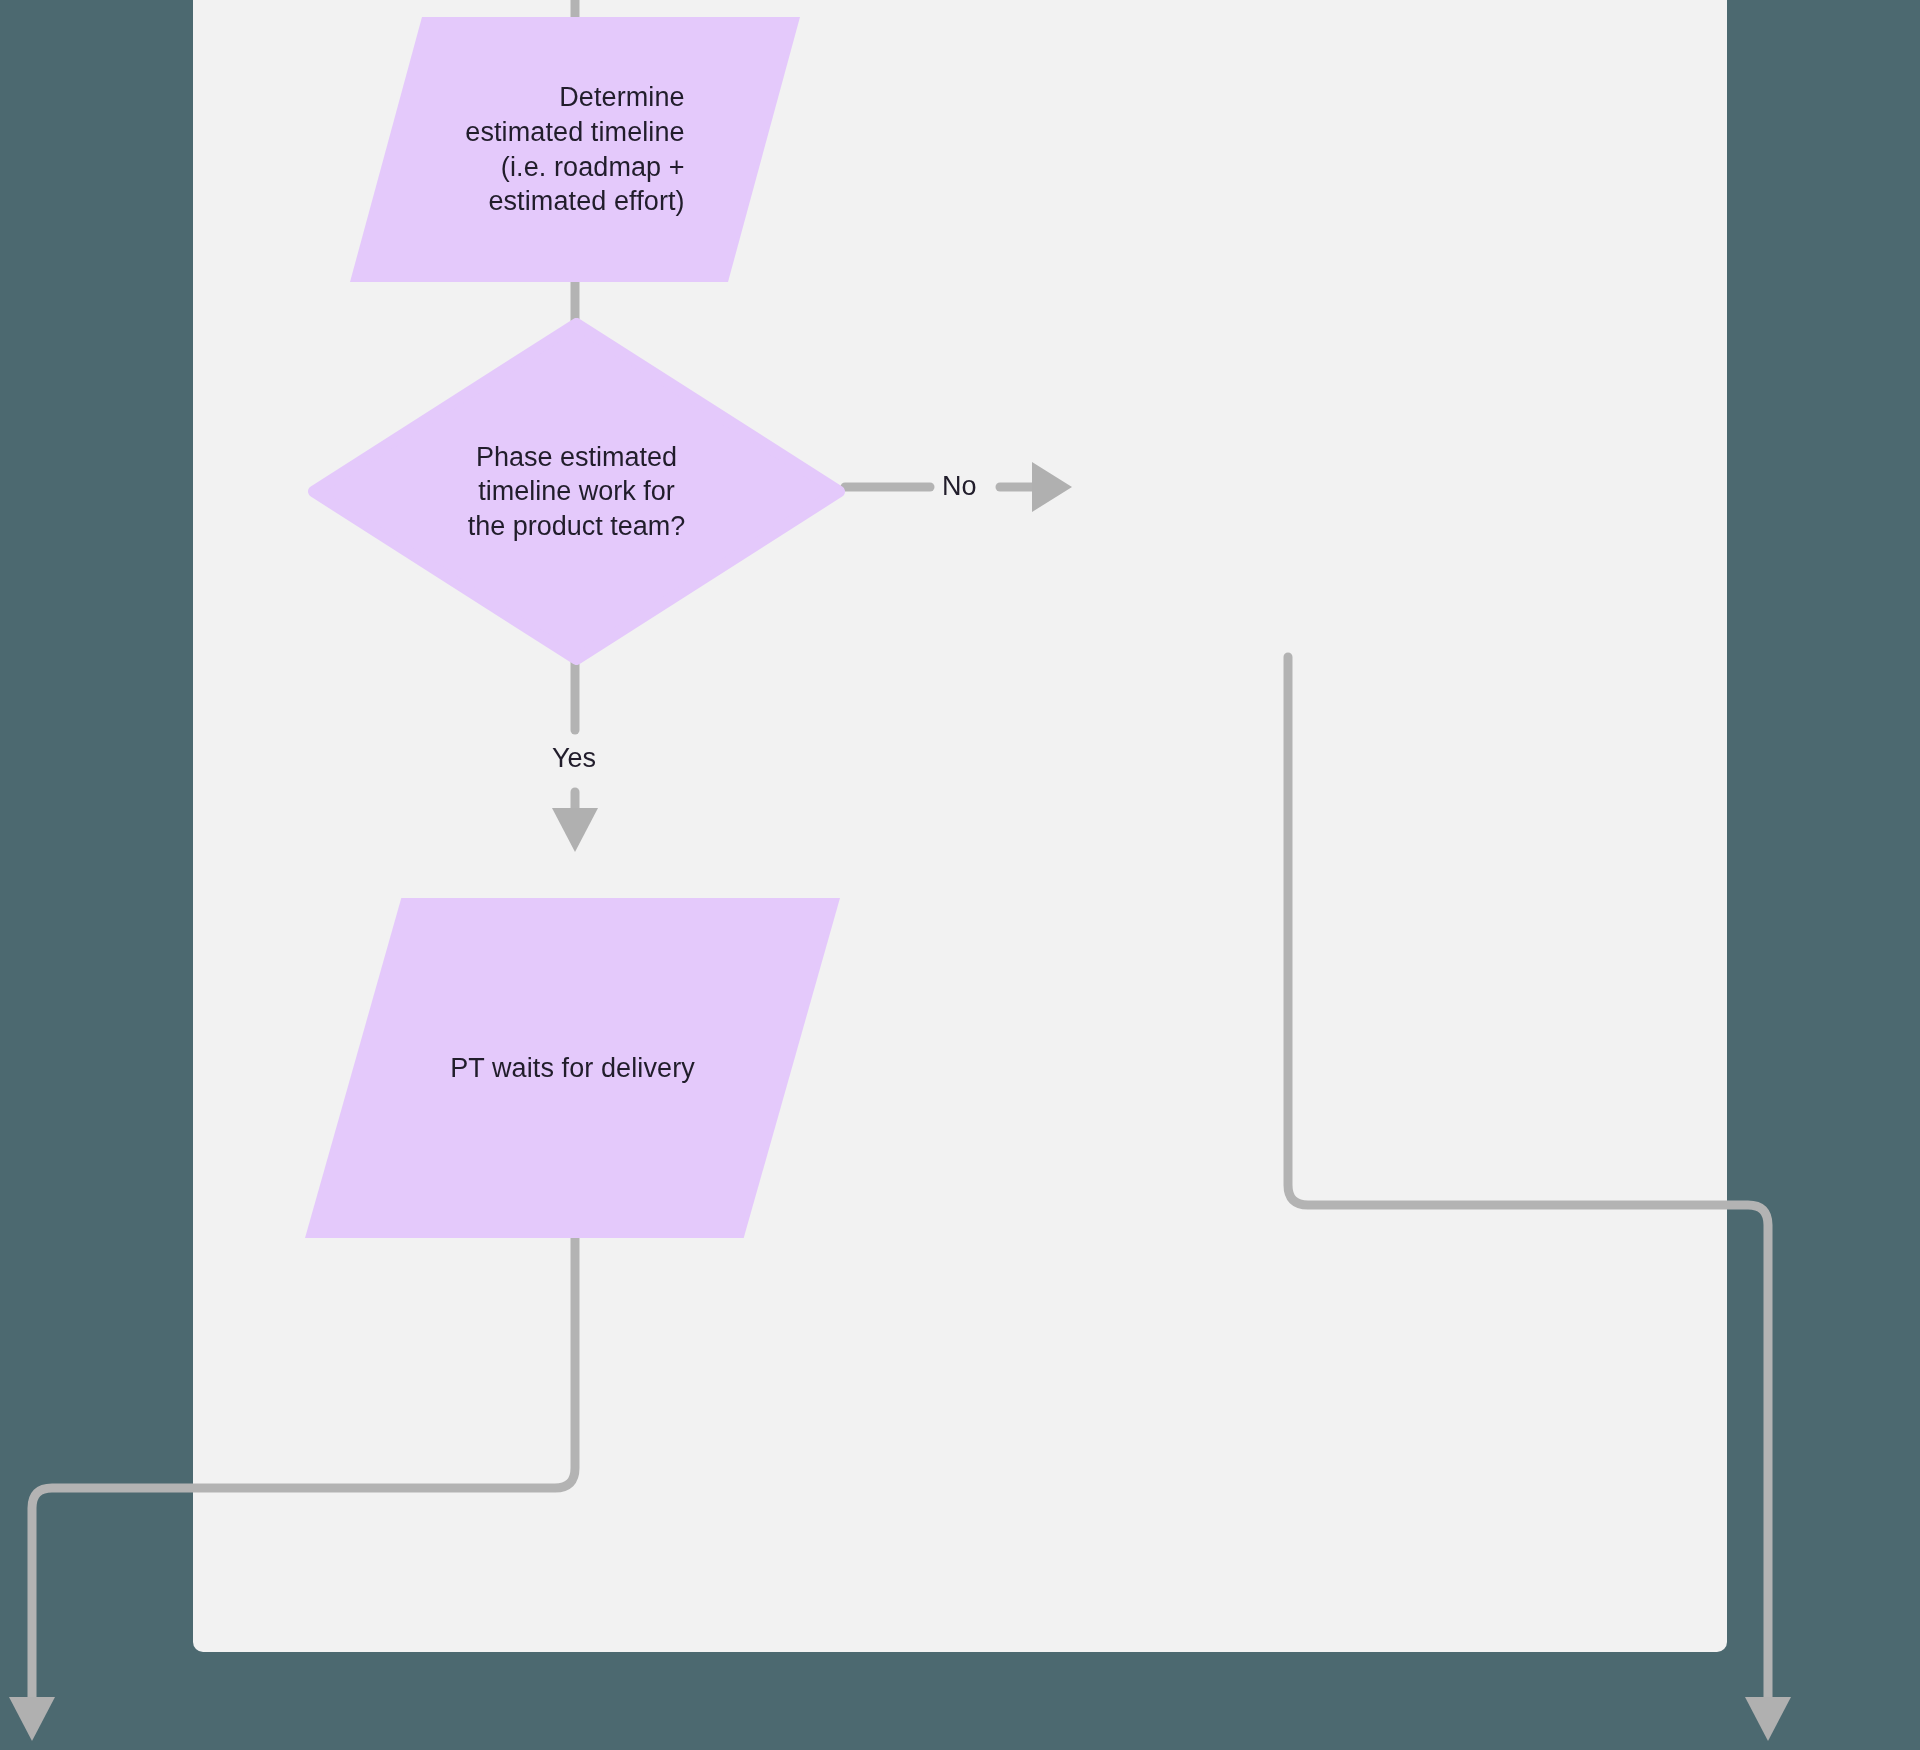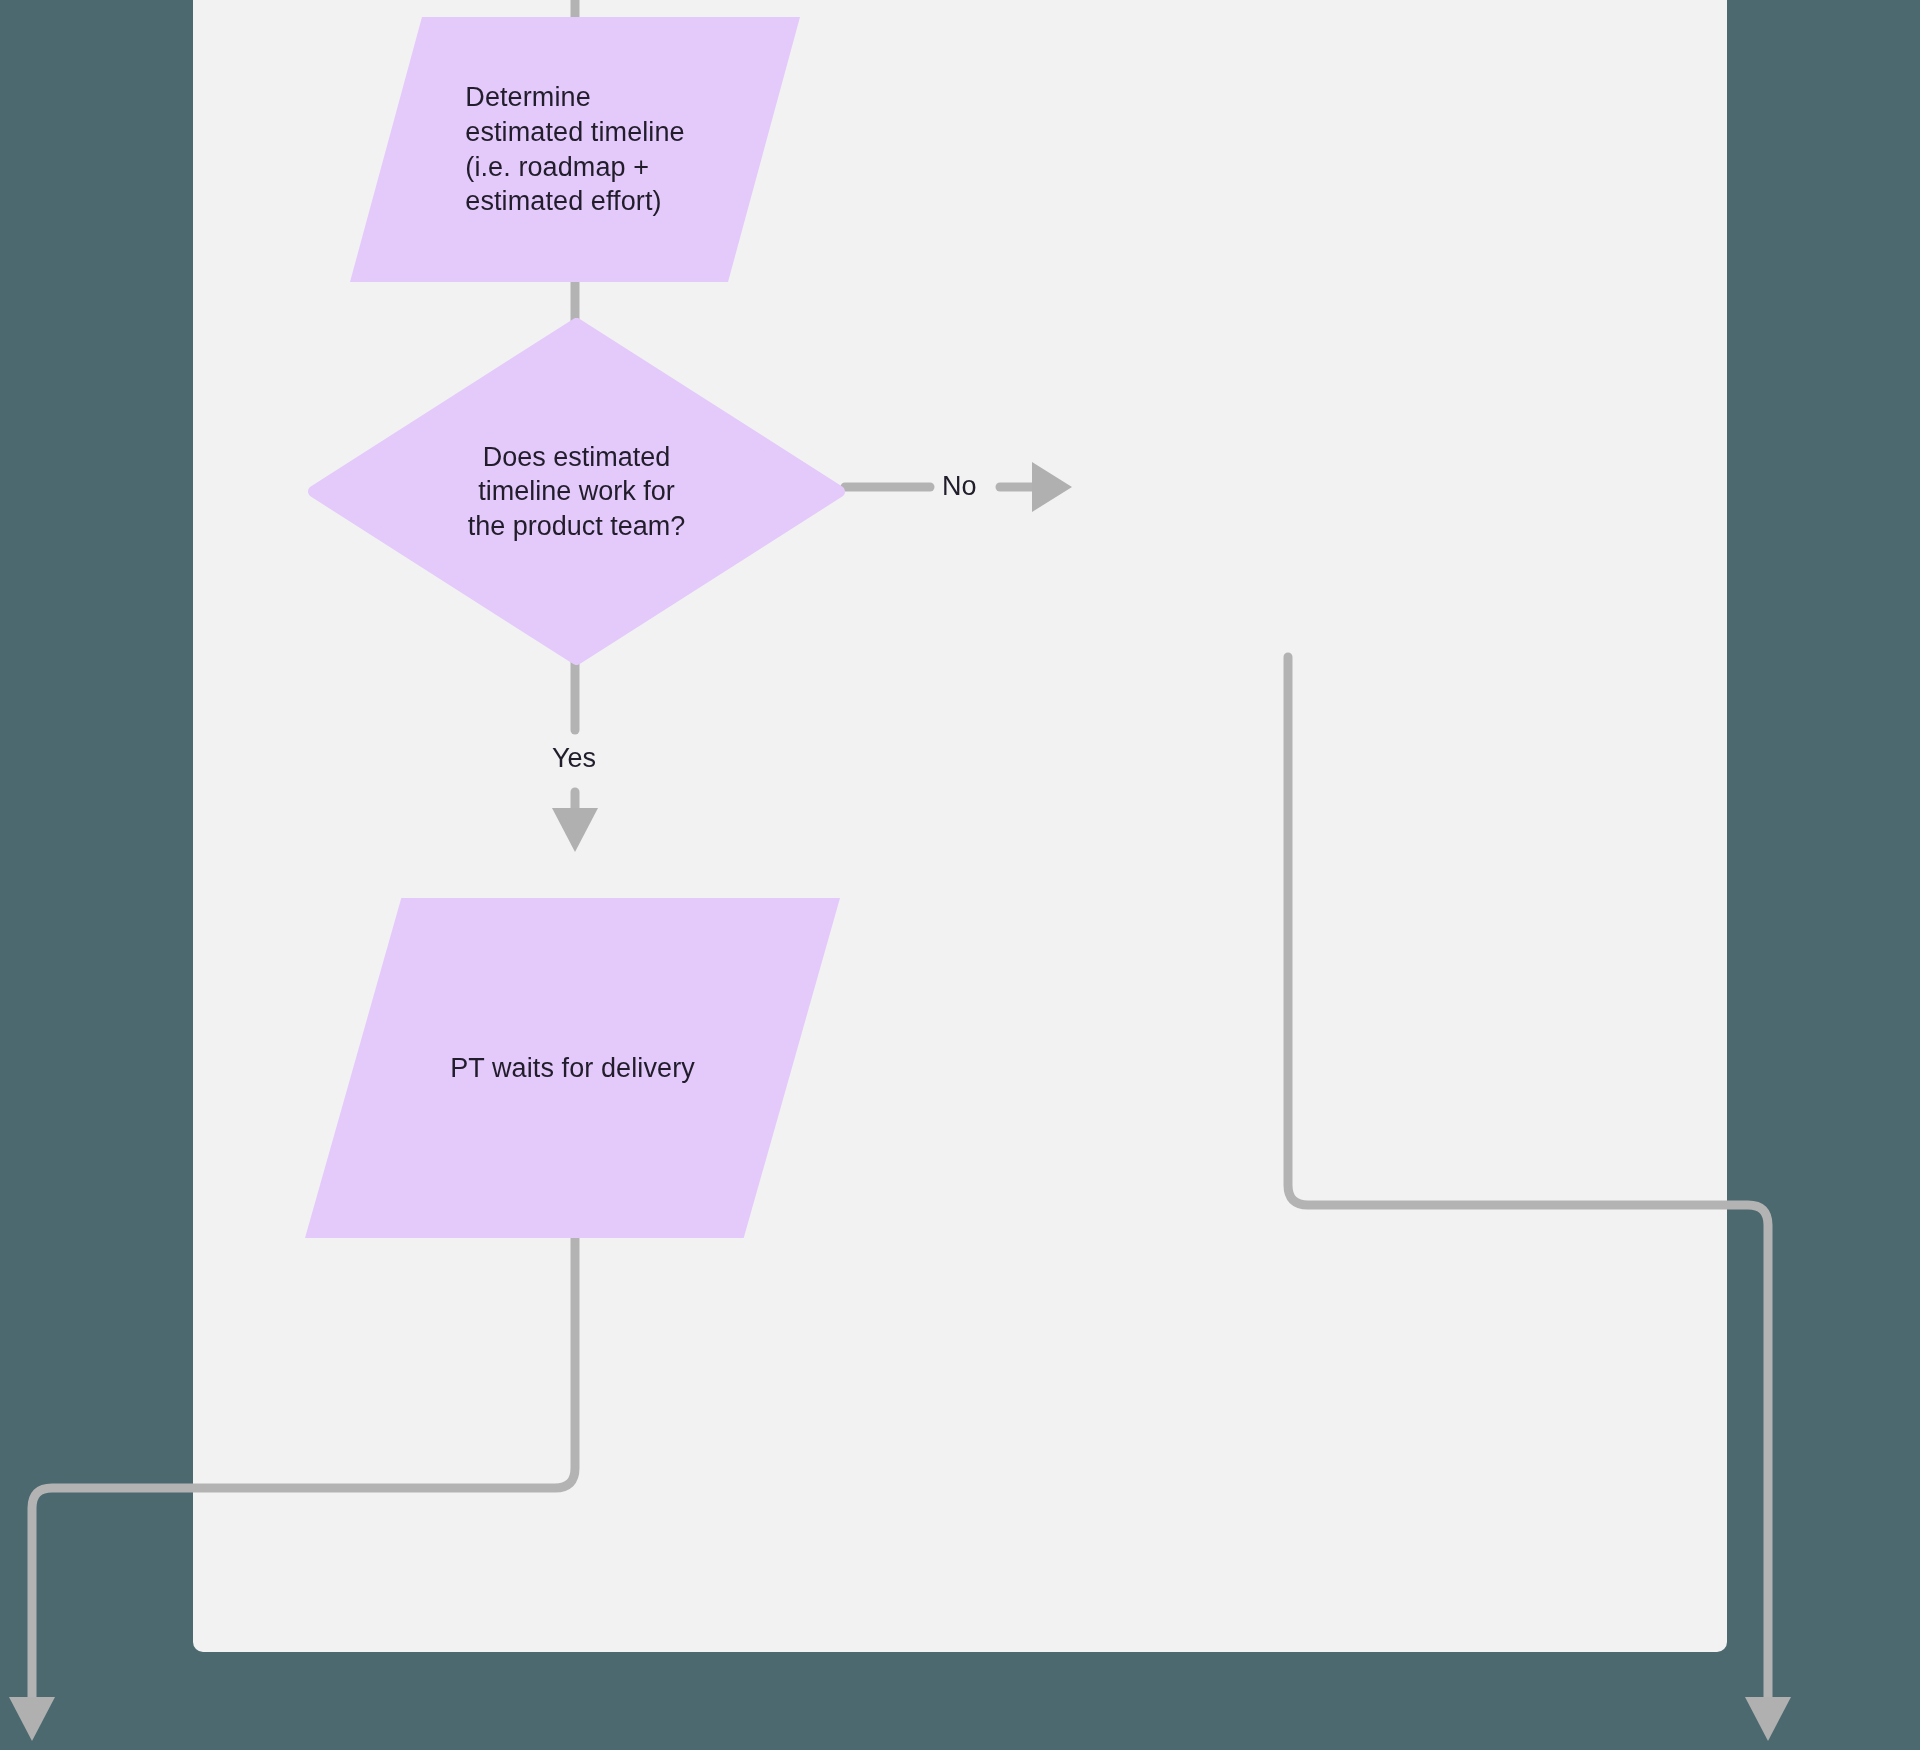--- a/index.html
+++ b/index.html
@@ -30,21 +30,21 @@
     top: 0;
     width: 1920px;
     height: 1750px;
     pointer-events: none;
   }
   .node {
     position: absolute;
     display: flex;
     align-items: center;
     justify-content: center;
-    text-align: left;
+    text-align: right;
     color: #211d2b;
     font-size: 27px;
     line-height: 1.28;
     letter-spacing: 0.1px;
     background: #e4c9fb;
   }
   .para {
     
     border-radius: 12px;
   }
@@ -121,21 +121,21 @@
     <span class="label">Determine
 estimated timeline
 (i.e. roadmap +
 estimated effort)</span>
   </div>
 
   <div class="diamond-wrap" style="left:308px; top:318px; width:537px; height:347px;">
     <svg class="diamond-shape" viewBox="0 0 537 347" preserveAspectRatio="none">
       <path d="M268.5 6 L531 173.5 L268.5 341 L6 173.5 Z" fill="#e4c9fb" stroke="#e4c9fb" stroke-width="12" stroke-linejoin="round"></path>
     </svg>
-    <span class="diamond-label">Does estimated
+    <span class="diamond-label">Phase estimated
 timeline work for
 the product team?</span>
   </div>
 
 
   <div class="node para" style="left:305px; top:862px; width:535px; height:340px;
               clip-path: polygon(18% 0%, 100% 0%, 82% 100%, 0% 100%);
               border-radius:0;margin-top:36px;">
     <span class="label">PT waits for delivery</span>
   </div>

